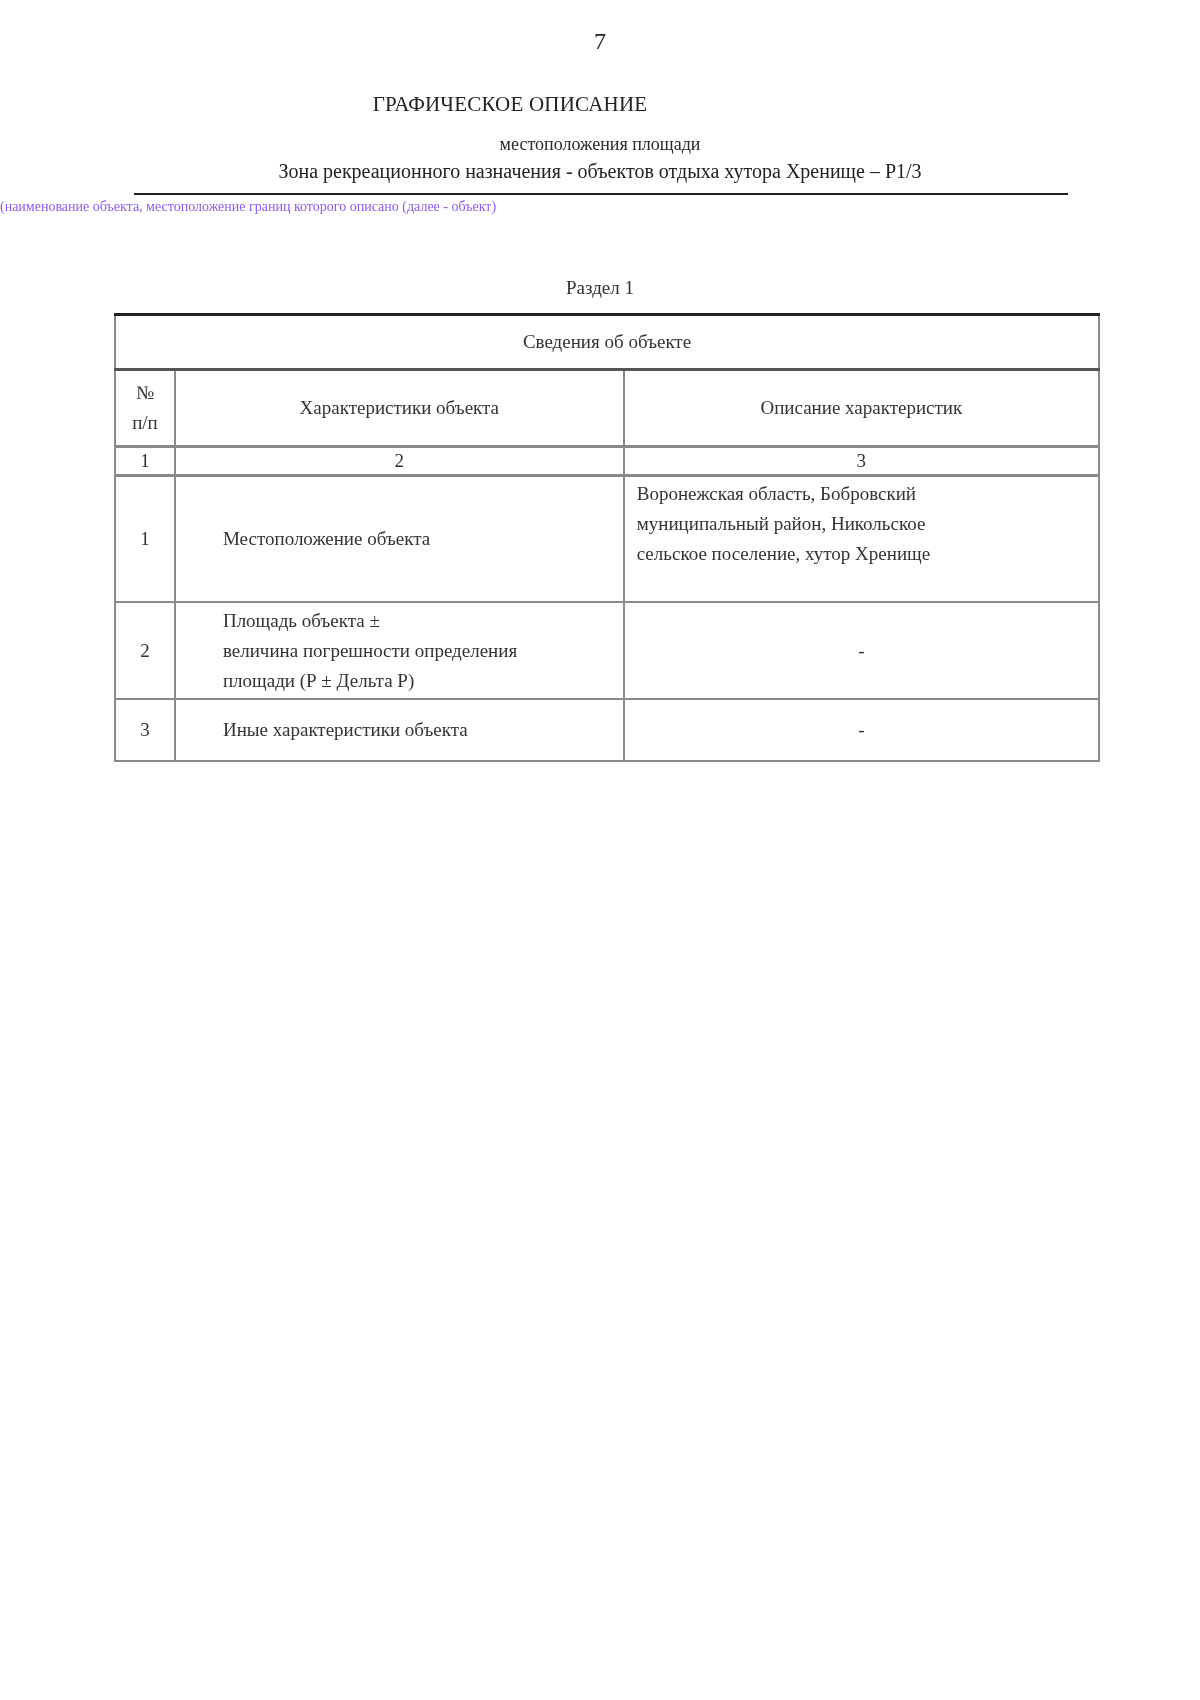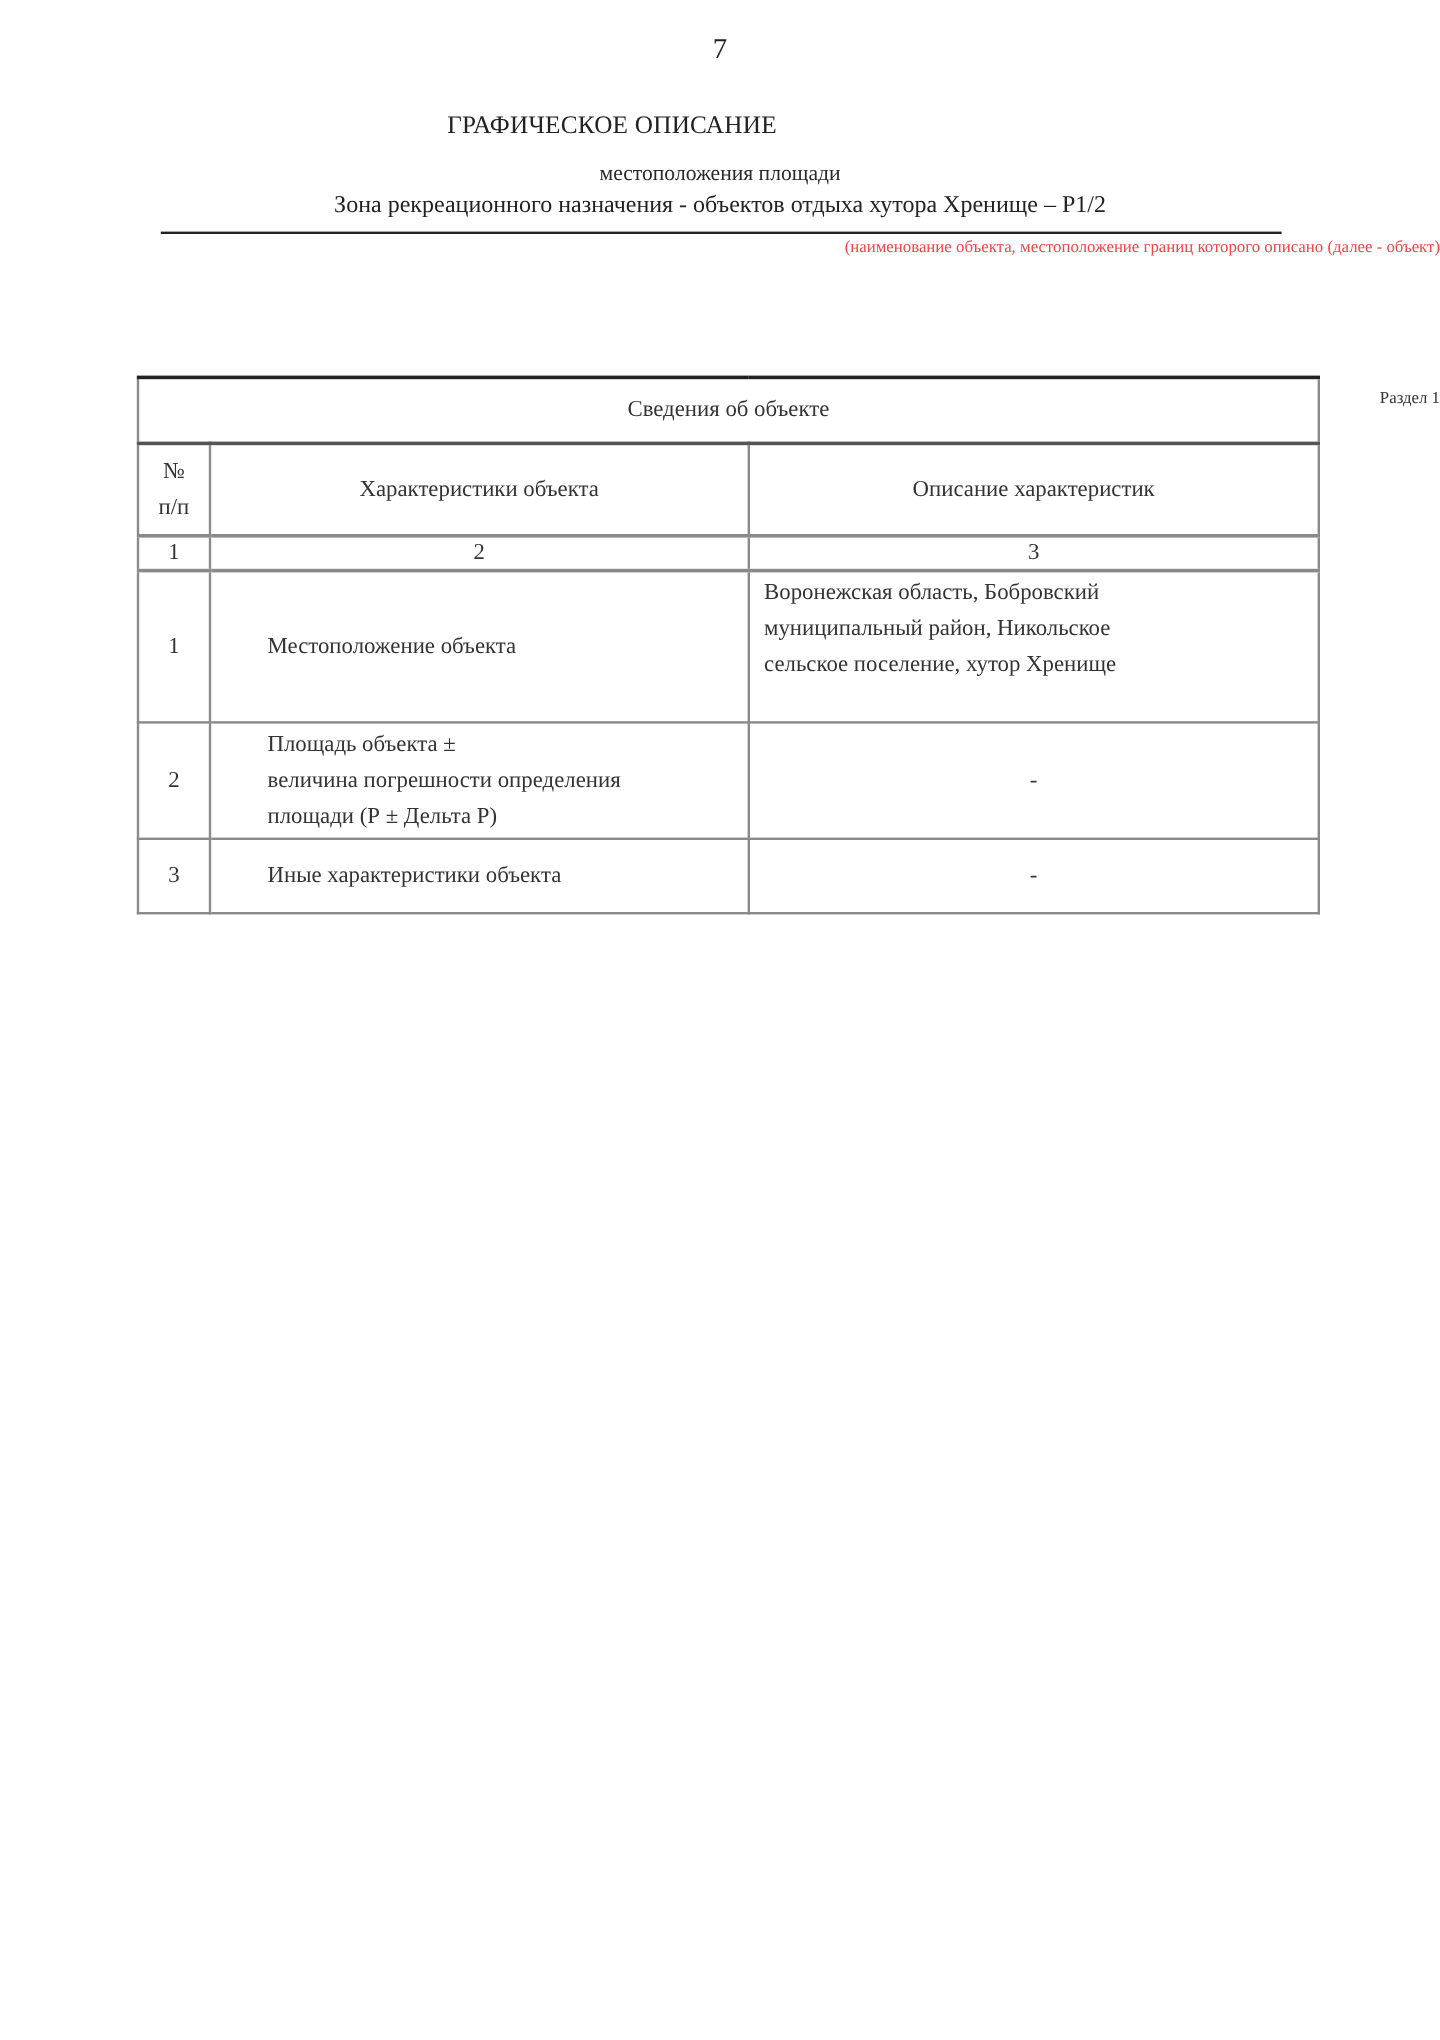--- a/index.html
+++ b/index.html
@@ -58,33 +58,32 @@
       left: 134px;
       width: 934px;
       height: 0;
       border-top: 2px solid #222;
     }
     .name-caption {
       position: absolute;
       top: 199px;
       left: 0;
       width: 1200px;
-      text-align: right;
+      text-align: left;
       font-size: 14px;
-      color: #ef4444;
+      color: #8b5cf6;
     }
     .section-label {
       position: absolute;
       top: 277px;
       left: 0;
       width: 1200px;
-      text-align: right;
-      font-size: 14px;
+      text-align: center;
+      font-size: 19px;
       color: #333;
-      margin-top: 48px;
     }
     table.info-table {
       position: absolute;
       top: 313px;
       left: 114px;
       width: 986px;
       border-collapse: collapse;
       font-size: 19px;
       color: #333;
     }
@@ -113,21 +112,21 @@
     td.c-char.left { text-align: left; padding-left: 47px; }
     .line { display: block; }
   </style>
 </head>
 <body>
 
 <div class="page-number">7</div>
 
 <div class="doc-title">ГРАФИЧЕСКОЕ ОПИСАНИЕ</div>
 <div class="doc-subtitle">местоположения площади</div>
-<div class="object-name">Зона рекреационного назначения - объектов отдыха хутора Хренище – Р1/2</div>
+<div class="object-name">Зона рекреационного назначения - объектов отдыха хутора Хренище – Р1/3</div>
 <div class="name-rule"></div>
 <div class="name-caption">(наименование объекта, местоположение границ которого описано (далее - объект)</div>
 
 <div class="section-label">Раздел 1</div>
 
 <table class="info-table">
   <tbody>
       <tr class="caption-row">
     <td colspan="3">Сведения об объекте</td>
   </tr>

